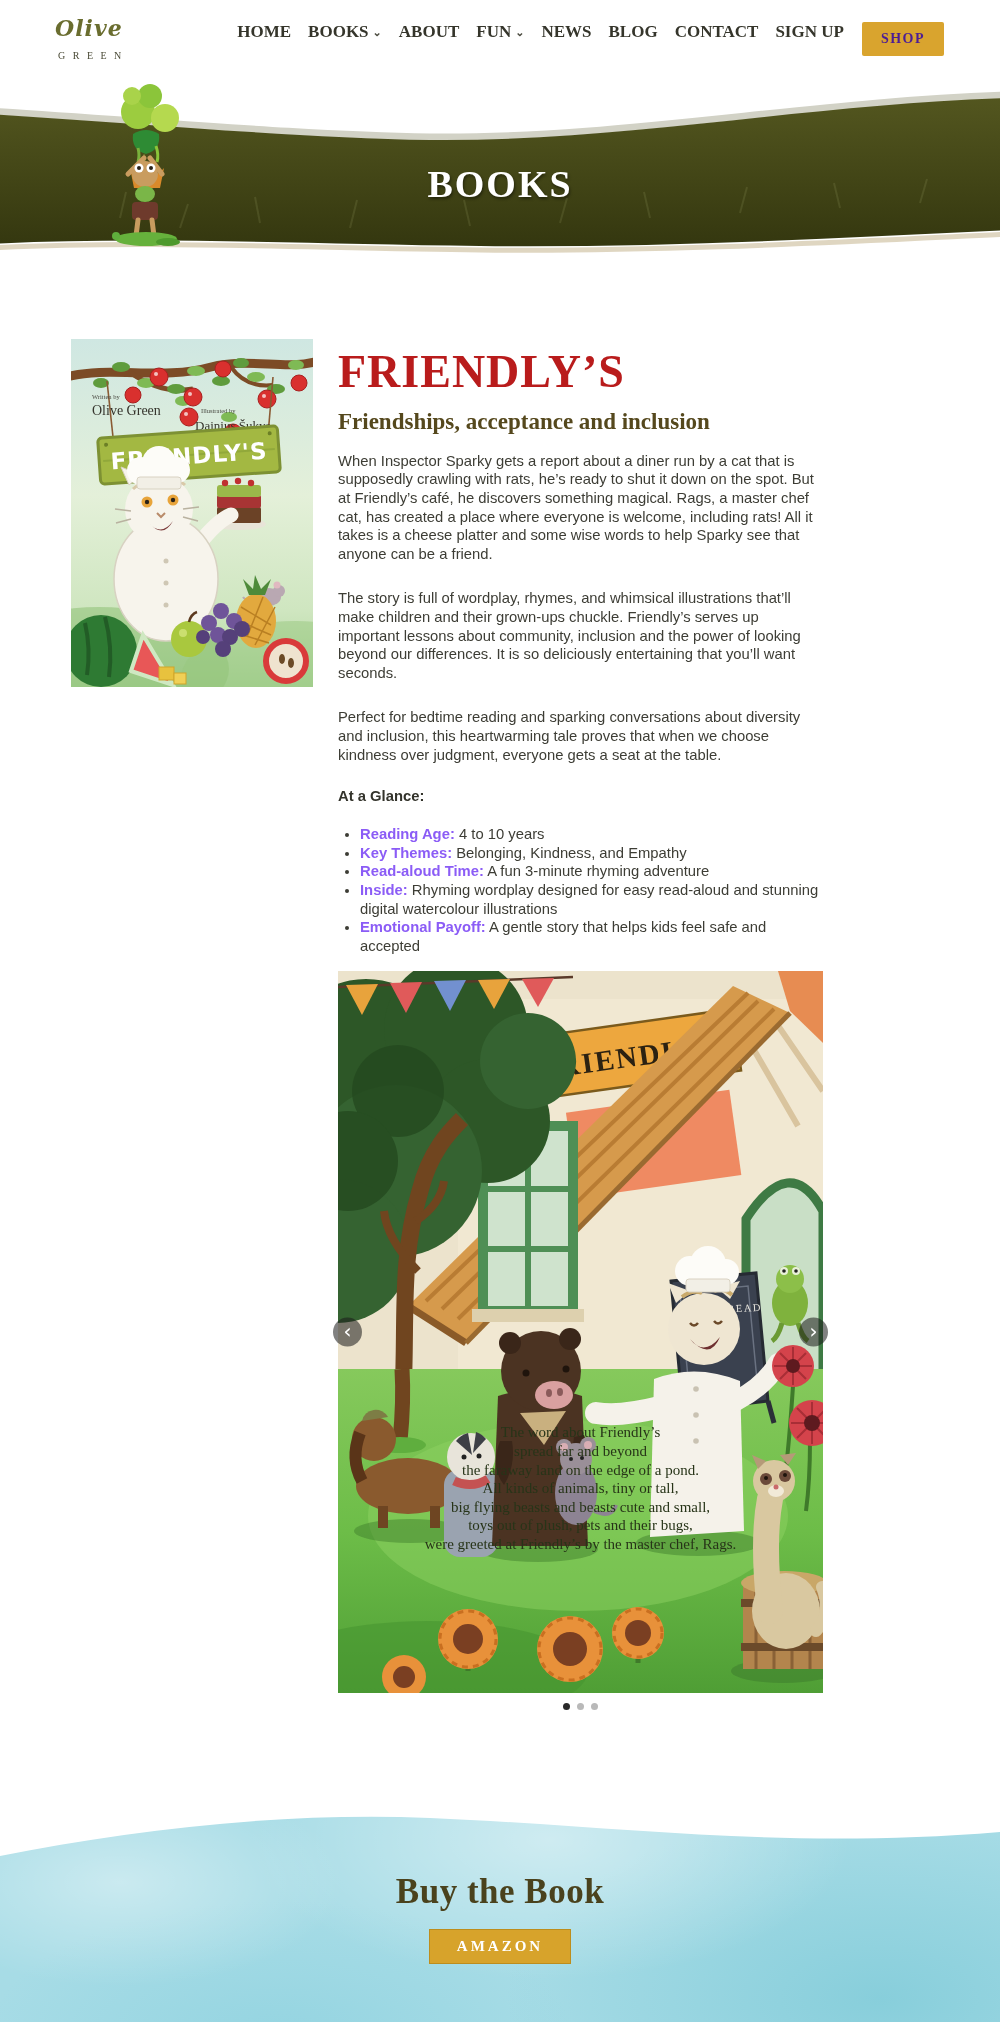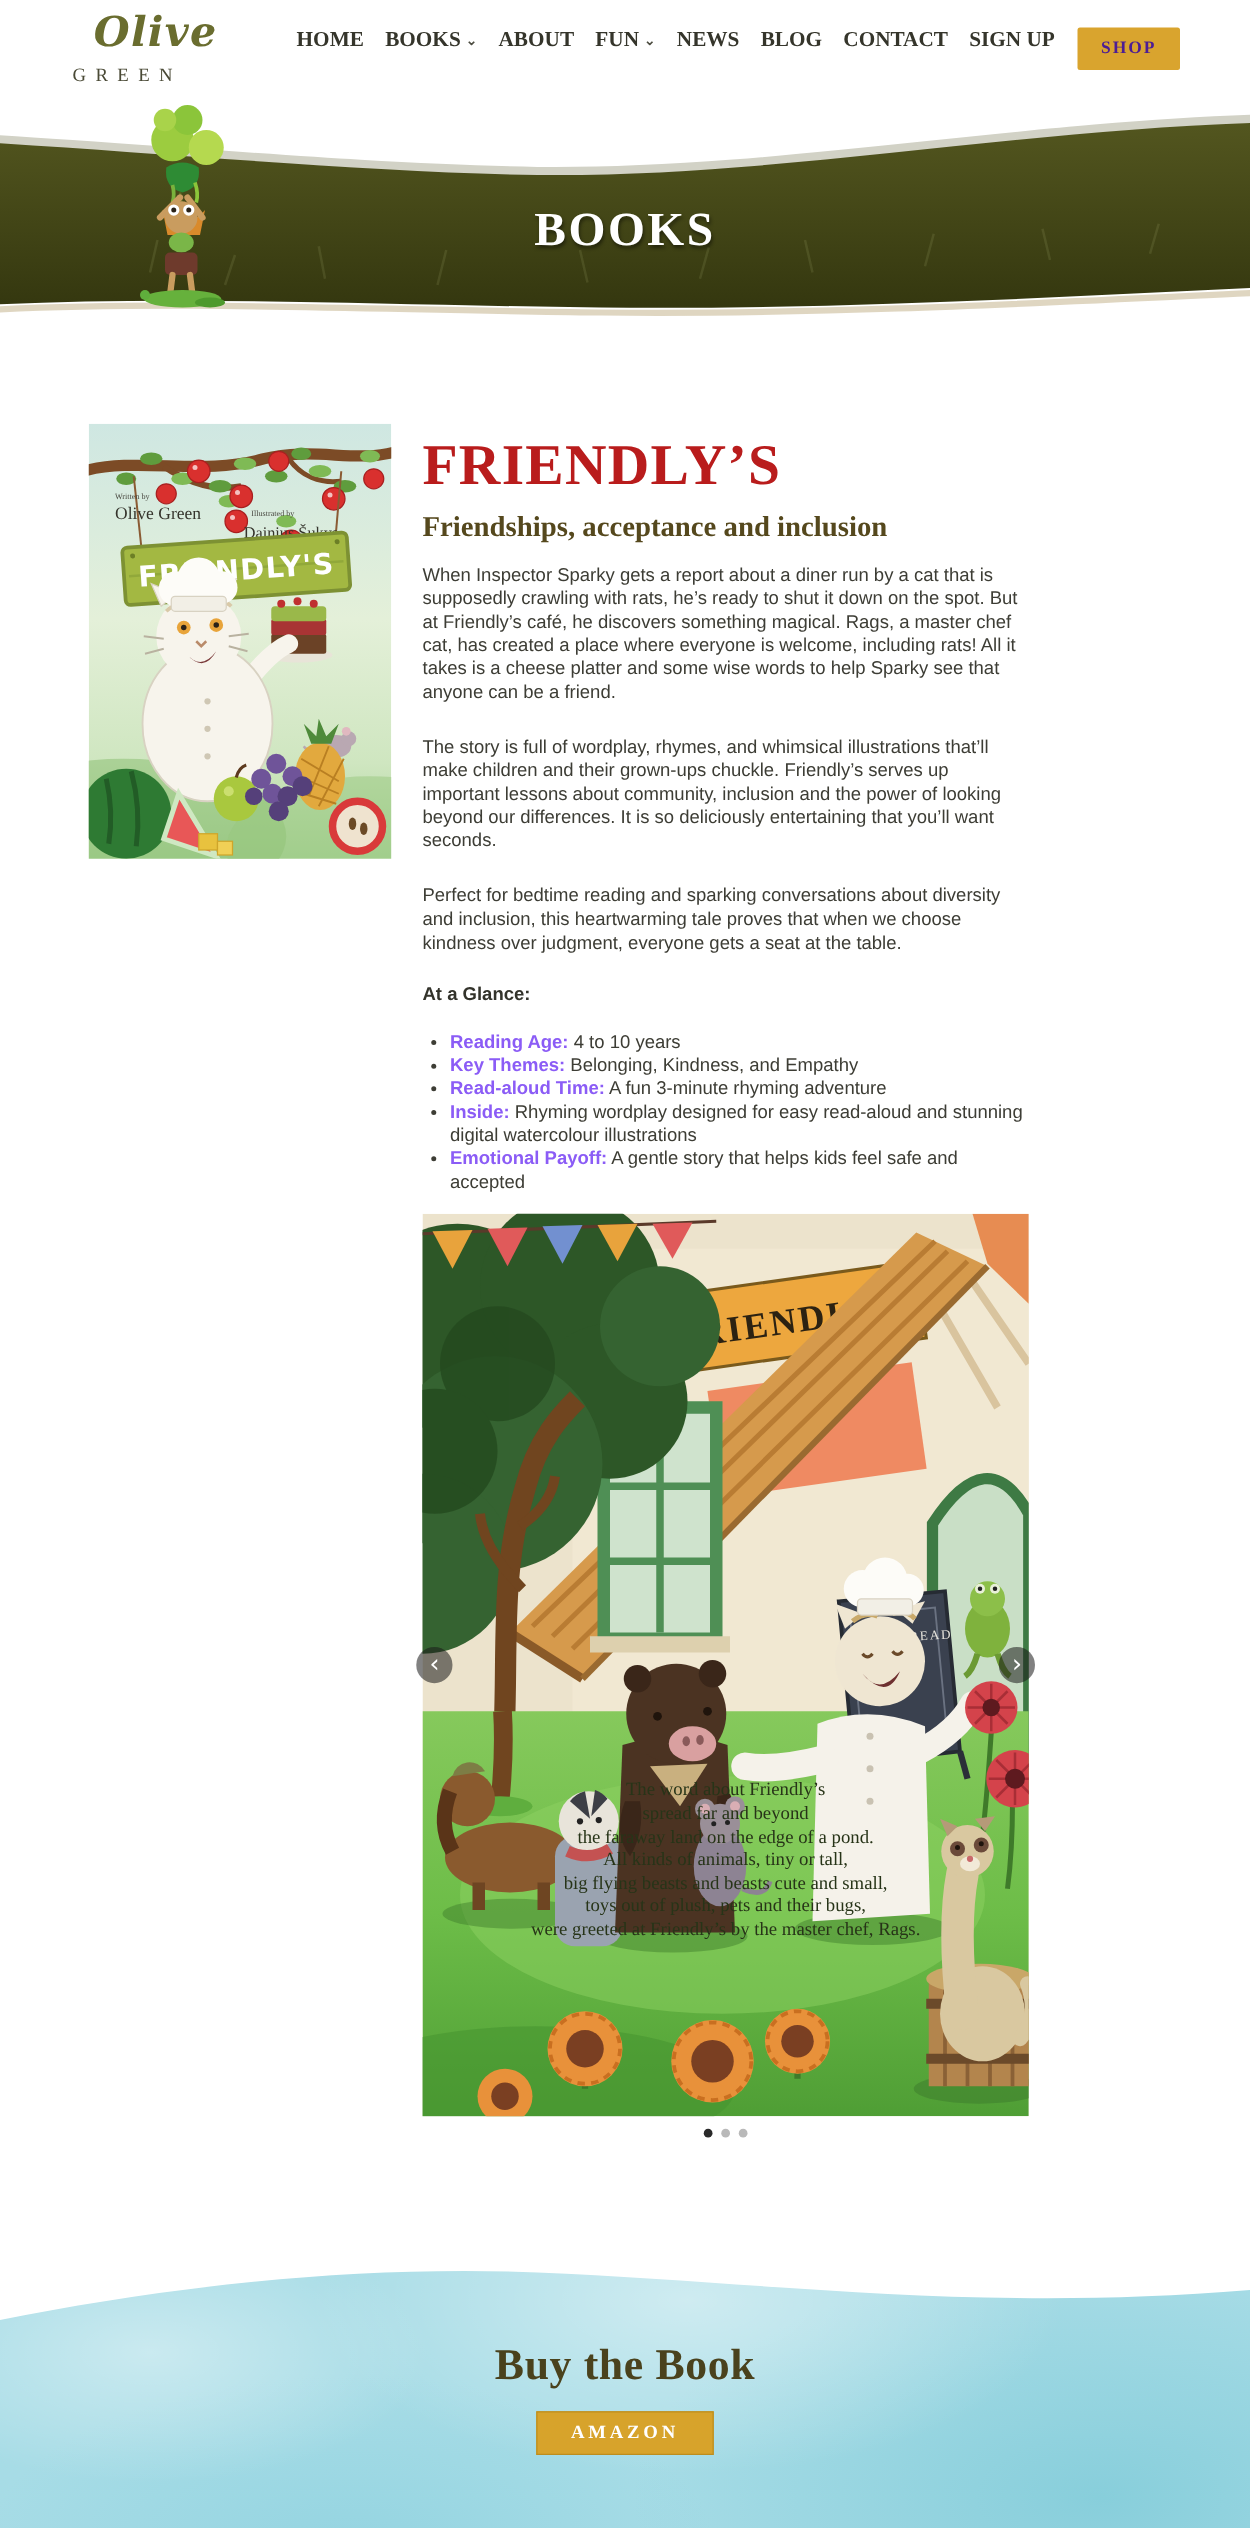--- a/index.html
+++ b/index.html
@@ -12,24 +12,24 @@
   .page { width:1000px; overflow:hidden; background:#fff; }
 
   
   .header {
     height:78px; display:flex; align-items:center;
     padding:0 56px 0 55px; background:#fff; position:relative; z-index:3;
   }
   .logo { line-height:1; cursor:pointer; }
   .logo-script {
     font-family:"DejaVu Serif", serif; font-style:italic; font-weight:700;
-    font-size:33px; color:#6a6d2f; letter-spacing:1px;margin-left:20px;
+    font-size:22px; color:#6a6d2f; letter-spacing:1px;
   }
   .logo-caps {
-    font-family:"Liberation Serif", serif; font-size:15px; color:#4a4a36;
+    font-family:"Liberation Serif", serif; font-size:10px; color:#4a4a36;
     letter-spacing:7.5px; margin-top:12px; padding-left:3px;
   }
   .nav {
     margin-left:auto; display:flex; align-items:flex-start; gap:17px;
     font-family:"Liberation Serif", serif; font-size:17px; font-weight:600;
     color:#35352b;
   }
   .nav-link { text-decoration:none; color:inherit; white-space:nowrap; display:inline-flex; align-items:baseline; cursor:pointer; }
   .caret { font-size:11px; color:#4c4c40; margin-left:4px; transform:translateY(-1px); }
   .shop-btn {

